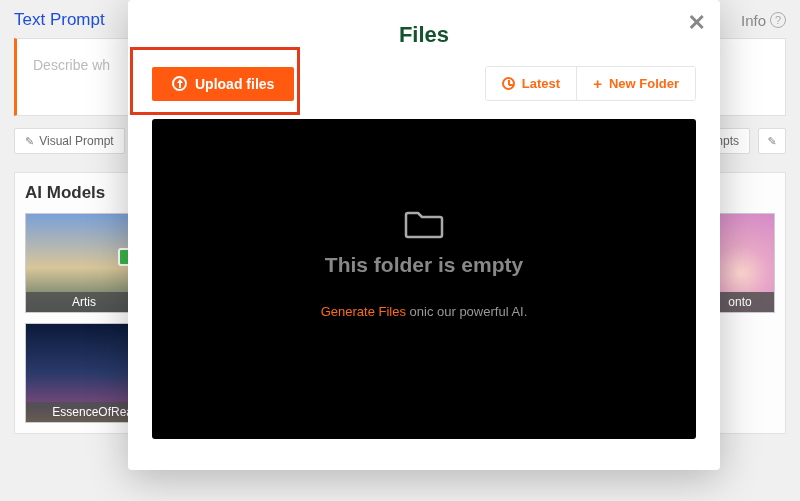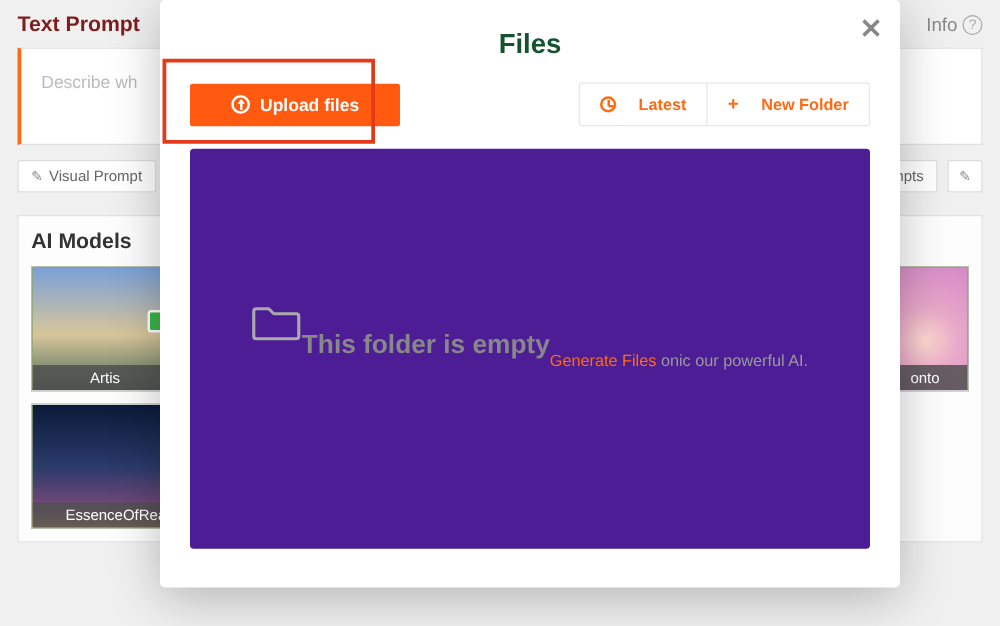--- a/index.html
+++ b/index.html
@@ -20,21 +20,21 @@
     inset: 0;
     padding: 10px 14px;
     background: #f0f0f0;
   }
   .bg-header {
     display: flex;
     justify-content: space-between;
     align-items: center;
     margin-bottom: 8px;
   }
-  .bg-title { font-size: 17px; font-weight: 700; color: #7f1d1d; }
+  .bg-title { font-size: 17px; font-weight: 400; color: #1d4ed8; }
   .info-btn {
     color: #888; font-size: 15px; display: flex; align-items: center; gap: 4px; margin-left: 34px;
   }
   .info-btn .qmark {
     display:inline-block;width:16px;height:16px;border:1px solid #aaa;border-radius:50%;
     font-size:11px;line-height:14px;text-align:center;color:#aaa;
   }
   .prompt-box {
     background:#fff;border:1px solid #e0e0e0;border-left:3px solid #ff6a13;
     padding:18px 16px;color:#bbb;font-size:14px;margin-bottom:12px;height:78px;
@@ -44,21 +44,21 @@
     background:#fff;border:1px solid #ddd;padding:5px 10px;font-size:12px;color:#666;
     display:flex;align-items:center;gap:5px;border-radius:2px;
   }
   .pencil { font-size:11px;color:#888; }
   .section-title { font-size:17px; font-weight:700; color:#333; margin:14px 0 10px 4px; }
   .models-wrap {
     border:1px solid #e2e2e2;background:#fdfdfd;padding:10px 10px 0 10px;
   }
   .models-row { display:flex; gap:10px; margin-bottom:10px; }
   .model-card {
-    width:118px;height:100px;position:relative;border:1px solid #ccc;background:#4d7c0f;
+    width:118px;height:100px;position:relative;border:1px solid #ccc;background:#6d28d9;
     overflow:hidden;flex-shrink:0;
   }
   .model-card .thumb {
     position:absolute;inset:0;
   }
   .model-card .label {
     position:absolute;left:0;right:0;bottom:0;background:rgba(80,80,80,0.85);
     color:#fff;font-size:12px;text-align:center;padding:3px 0;
   }
   .pro-badge {
@@ -91,53 +91,53 @@
   }
   .modal-title {
     text-align:center;color:#14532d;font-size:22px;font-weight:700;
     padding:22px 0 18px 0;
   }
   .modal-toolbar {
     display:flex;justify-content:space-between;align-items:center;
     padding:0 24px 18px 24px;
   }
   .upload-btn {
-    background:#ff5a10;color:#fff;border:none;padding:9px 33px;
+    background:#ff5a10;color:#fff;border:none;padding:9px 20px;
     font-size:14px;font-weight:600;display:flex;align-items:center;gap:8px;
     cursor:pointer;border-radius:2px;text-align:center;
   }
   .upload-icon {
     width:15px;height:15px;border:2px solid #fff;border-radius:50%;
     display:inline-flex;align-items:center;justify-content:center;position:relative;
   }
   .upload-icon::before{
     content:"";position:absolute;width:2px;height:7px;background:#fff;top:3px;
   }
   .upload-icon::after{
     content:"";position:absolute;width:0;height:0;border-left:3px solid transparent;
     border-right:3px solid transparent;border-bottom:4px solid #fff;top:1px;
   }
   .toolbar-right {
     display:flex;border:1px solid #e5e5e5;border-radius:3px;overflow:hidden;
   }
   .toolbar-right button {
     background:#fff;border:none;padding:9px 16px;font-size:13px;font-weight:600;
-    color:#ff6a13;display:flex;align-items:center;gap:18px;cursor:pointer;
+    color:#ff6a13;display:flex;align-items:center;gap:7px;cursor:pointer;
   }
   .toolbar-right button + button { border-left:1px solid #e5e5e5; }
   .clock-icon {
     width:13px;height:13px;border:2px solid #ff6a13;border-radius:50%;position:relative;
   }
   .clock-icon::before{content:"";position:absolute;width:2px;height:5px;background:#ff6a13;left:4px;top:1px;}
   .clock-icon::after{content:"";position:absolute;width:4px;height:2px;background:#ff6a13;left:5px;top:5px;}
   .plus-icon { font-size:15px;line-height:1;color:#ff6a13;font-weight:bold; }
 
   .drop-area {
-    margin:0 24px 22px 24px;background:#4c1d95;height:320px;border-radius:3px;
-    display:flex;align-items:center;justify-content:center;
+    margin:0 24px 22px 24px;background:#000000;height:320px;border-radius:3px;
+    display:flex;flex-direction:column;align-items:center;justify-content:center;
     text-align:center;color:#888;
   }
   .folder-icon {
     width:40px;height:32px;margin-bottom:14px;margin-top:-30px;
   }
   .folder-icon svg { width:100%;height:100%; }
   .empty-title { font-size:21px;font-weight:700;color:#888;margin-bottom:6px; }
   .empty-sub { font-size:13px;color:#999;line-height:1.5; }
   .empty-sub a { color:#ff6a13;text-decoration:none; }
 

